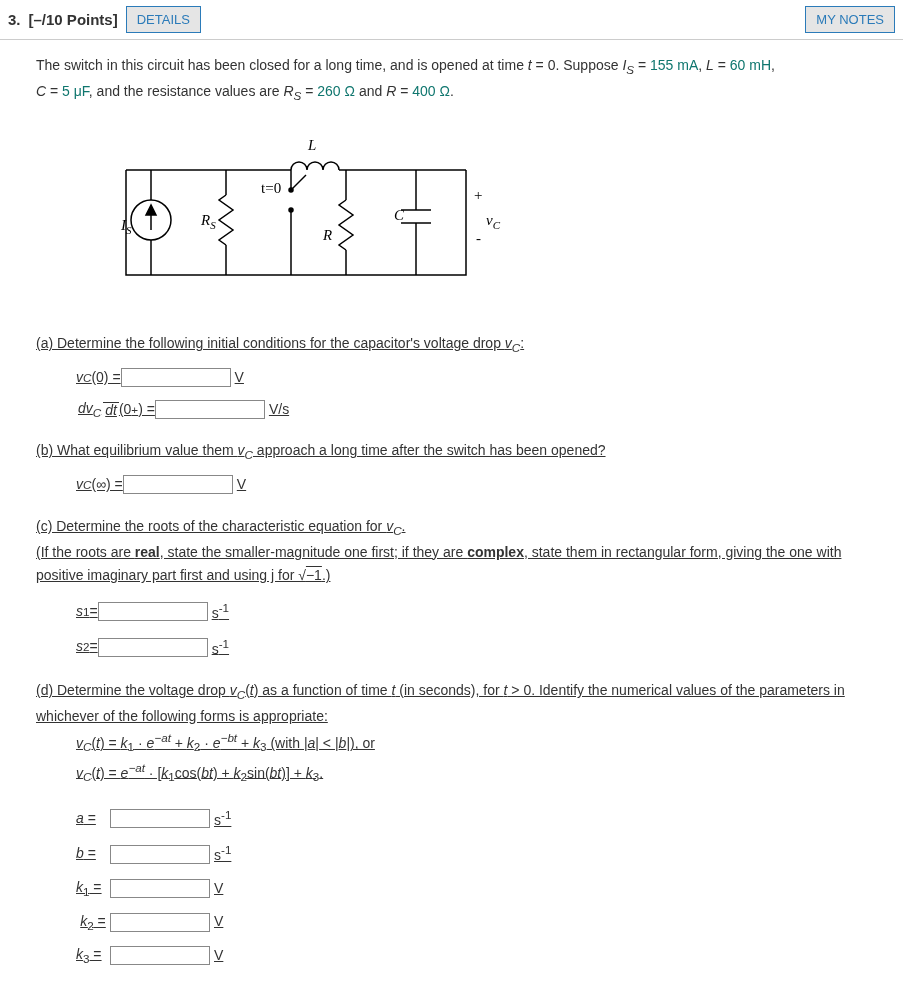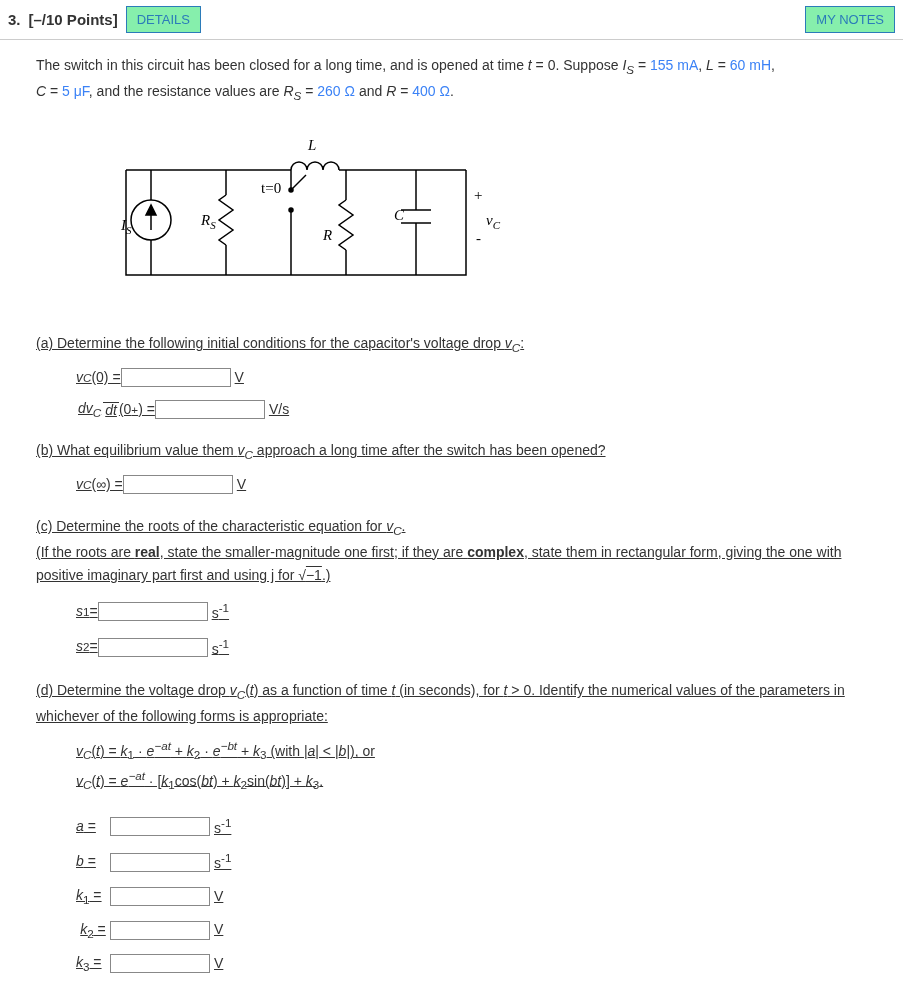--- a/index.html
+++ b/index.html
@@ -14,30 +14,30 @@
       display: flex;
       align-items: center;
       gap: 8px;
       padding: 6px 8px;
       border-bottom: 1px solid #ccc;
     }
     .qnum { font-size: 15px; font-weight: bold; }
     .header-btn {
       border: 1px solid #2b7bb9;
       color: #2b7bb9;
-      background: #86efac;
+      background: #e5e5e5;
       padding: 5px 10px;
       font-size: 13px;
       cursor: pointer;
       font-family: inherit;
     }
     .spacer { flex: 1; }
     .content { padding: 14px 36px 20px 36px; }
     .prob-text { line-height: 1.7; margin-bottom: 6px; }
-    .red { color: #3b82f6; }
+    .red { color: #0f766e; }
     .diagram { margin: 10px 0 24px 80px; }
     .part { margin: 18px 0; line-height: 1.7; text-decoration: underline; }
     .sub { margin-left: 40px; }
     .eqline { display: flex; align-items: center; margin: 8px 0; }
     .input {
       border: 1px solid #888;
       height: 19px;
       width: 110px;
       padding: 0 2px;
       font-family: inherit;
@@ -180,21 +180,21 @@
           <sub>2</sub>
           <span> = </span>
         <input class="input" style="">
         <span class="unit sinv"><span>s</span><sup>-1</sup></span>
       </div>
     </div>
   </div>
 
   <div class="part">
     <p><span>(d) Determine the voltage drop </span><span class="it">v</span><sub class="it">C</sub><span>(</span><span class="it">t</span><span>) as a function of time </span><span class="it">t</span><span> (in seconds), for </span><span class="it">t</span><span> &gt; 0. Identify the numerical values of the parameters in whichever of the following forms is appropriate:</span></p>
-    <div class="sub" style="margin-top:8px;">
+    <div class="sub" style="margin-top:0;">
       <p>
         <span class="it">v</span><sub class="it">C</sub><span>(</span><span class="it">t</span><span>) = </span><span class="it">k</span><sub>1</sub><span> · </span><span class="it">e</span><sup class="it">−at</sup><span> + </span><span class="it">k</span><sub>2</sub><span> · </span><span class="it">e</span><sup class="it">−bt</sup><span> + </span><span class="it">k</span><sub>3</sub><span> (with |</span><span class="it">a</span><span>| &lt; |</span><span class="it">b</span><span>|), or</span>
       </p>
       <p>
         <span class="it">v</span><sub class="it">C</sub><span>(</span><span class="it">t</span><span>) = </span><span class="it">e</span><sup class="it">−at</sup><span> · [</span><span class="it">k</span><sub>1</sub><span>cos(</span><span class="it">bt</span><span>) + </span><span class="it">k</span><sub>2</sub><span>sin(</span><span class="it">bt</span><span>)] + </span><span class="it">k</span><sub>3</sub><span>.</span>
       </p>
     </div>
     <div class="sub" style="margin-top:18px;">
       <div class="eqline">
         <span style="width:34px;"><span class="it">a</span><span> = </span></span>

